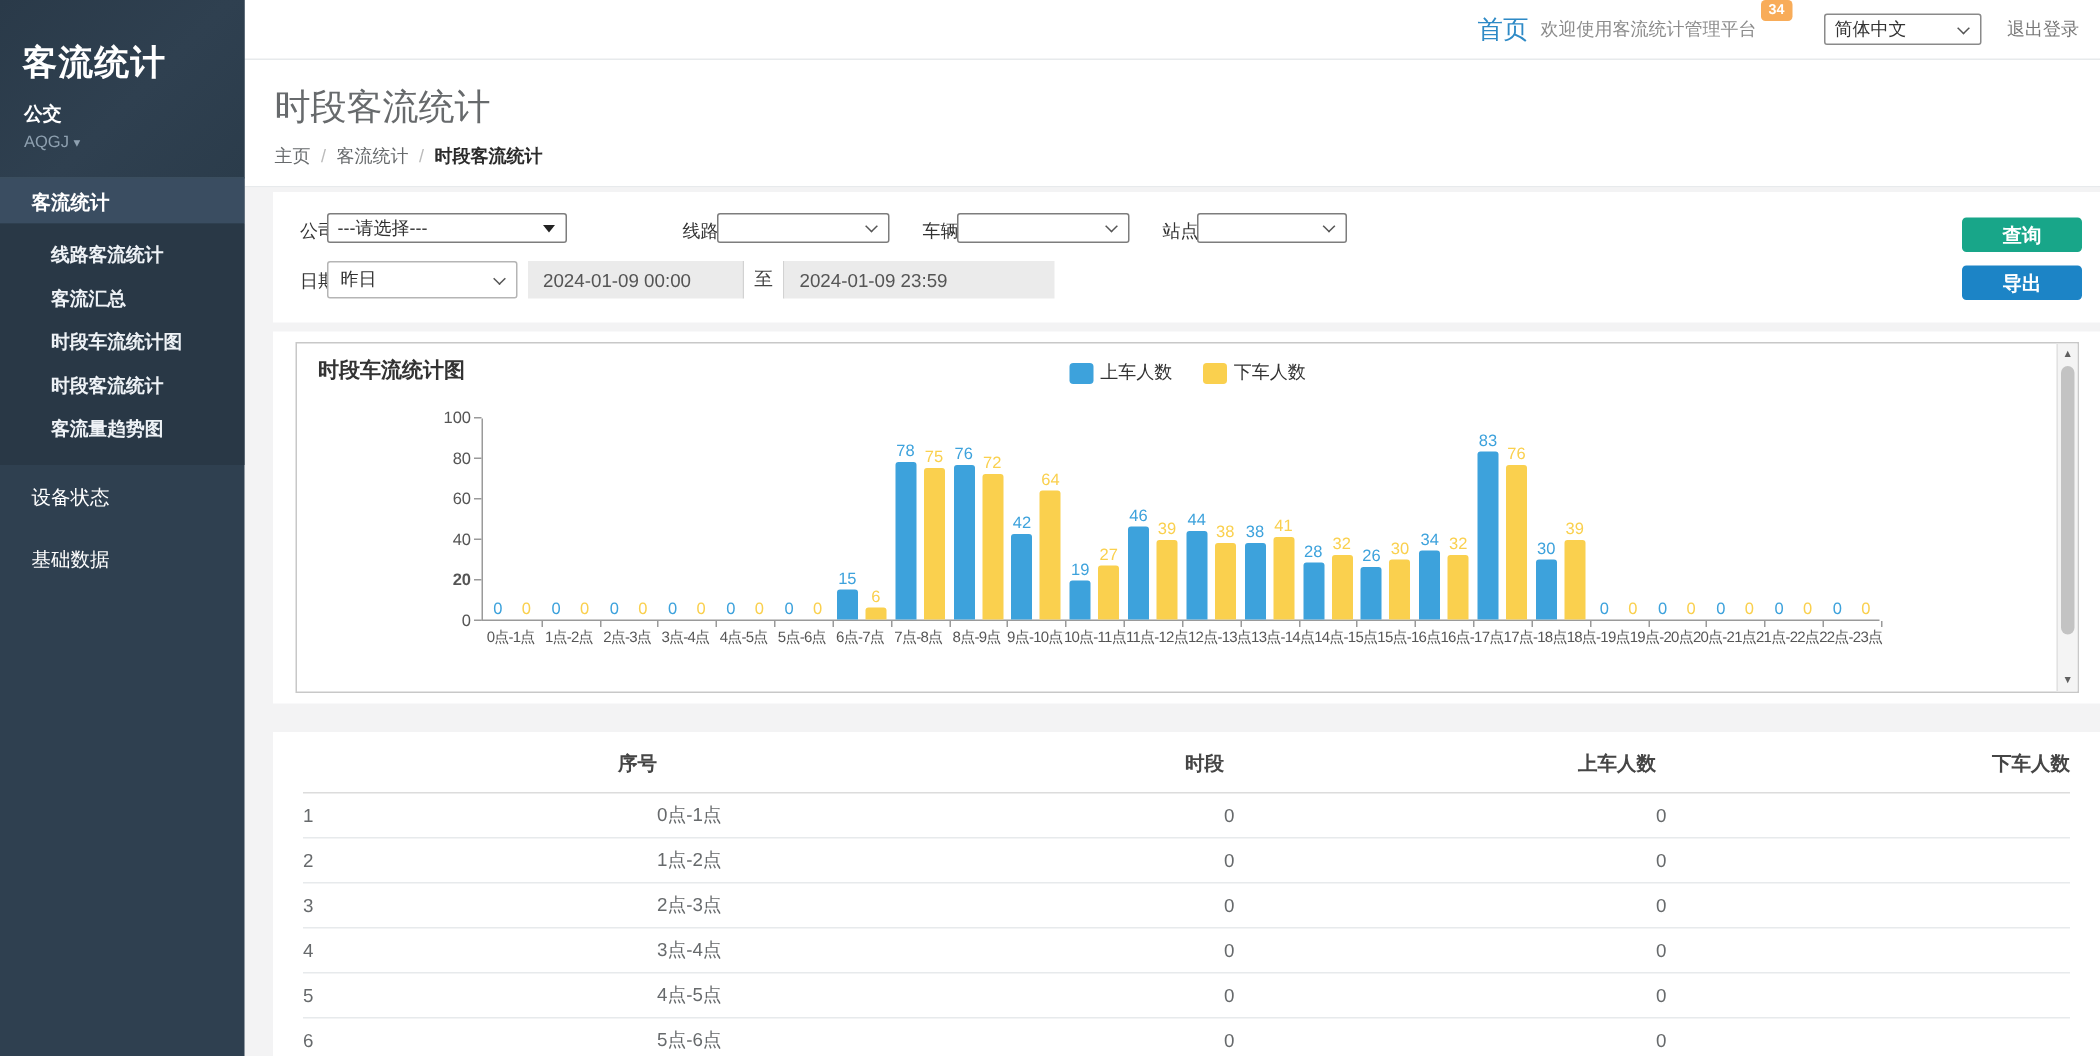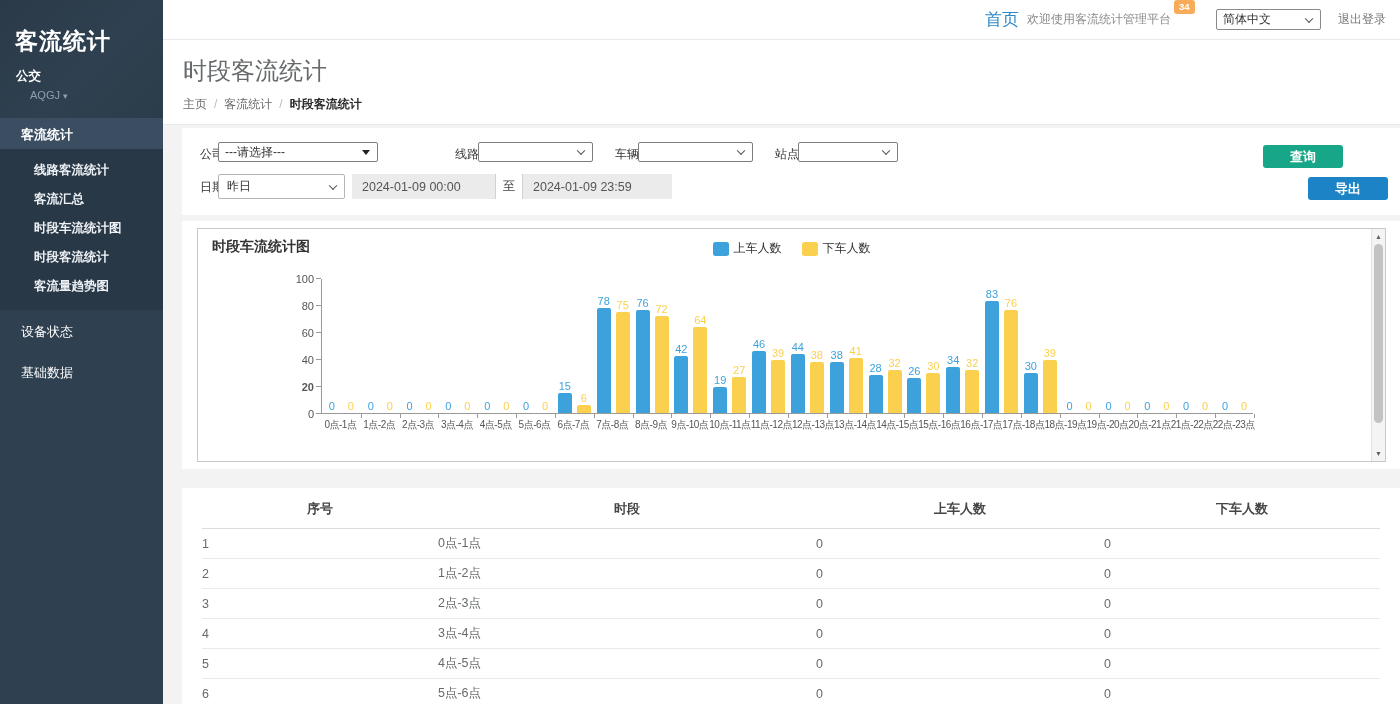--- a/index.html
+++ b/index.html
@@ -4,21 +4,21 @@
 <style>
   * { margin:0; padding:0; box-sizing:border-box; font-family:"Liberation Sans","DejaVu Sans",sans-serif; }
   html,body { width:1400px; height:704px; overflow:hidden; background:#f3f3f4; }
   body { position:relative; }
 
   
   .sidebar { position:absolute; left:0; top:0; width:163px; height:704px; background:#2f4050; z-index:5; }
   .logo-area { height:118px; background:linear-gradient(135deg,#2a3a49 0%,#2f4050 55%,#2b3c4b 100%); padding:26px 0 0 15px; }
   .logo-text { font-size:23px; font-weight:bold; color:#fff; letter-spacing:1px; }
   .org { margin:11px 0 0 1px; font-size:12.5px; font-weight:bold; color:#fff; }
-  .org-code { margin:4px 0 0 15px; font-size:11px; color:#8ea0b0; cursor:pointer; }
+  .org-code { margin:4px 0 0 1px; font-size:11px; color:#8ea0b0; cursor:pointer; }
   .org-code .dd { font-size:9px; margin-left:3px; }
   .section-header { height:31px; line-height:31px; padding-left:21px; font-size:13px; font-weight:bold; color:#fff;
                     background:#3a4d61; border-top:1px solid #3b4e5f; cursor:pointer; }
   .submenu { background:#293846; padding:7px 0 9px; }
   .subitem { padding:6px 0 6px 34px; font-size:12.5px; font-weight:bold; color:#eef2f6; cursor:pointer; }
   .other-item { padding:10px 0 10px 21px; font-size:13px; font-weight:normal; color:#fff; cursor:pointer; margin-top:3px; }
 
   
   .main { position:absolute; left:163px; top:0; width:1237px; height:704px; }
 
@@ -83,21 +83,21 @@
   .xcell { flex:0 0 38.83px; display:flex; justify-content:center; overflow:visible; }
   .xcell span { font-size:10px; letter-spacing:-0.5px; color:#555; white-space:nowrap; }
   .vscroll { position:absolute; top:0; right:0; bottom:0; width:14px; background:#f4f4f4; border-left:1px solid #e2e2e2; }
   .arr { position:absolute; left:0; width:13px; text-align:center; font-size:7px; color:#606060; cursor:pointer; }
   .arr.up { top:4px; } .arr.dn { bottom:4px; }
   .thumb { position:absolute; top:15px; bottom:38px; left:2px; width:9px; background:#c3c3c3; border-radius:5px; cursor:grab; }
 
   
   .tp { height:216px; padding:0 20px; overflow:hidden; }
   table { width:100%; border-collapse:collapse; table-layout:fixed; }
-  th { text-align:center; font-size:13px; color:#454545; font-weight:bold; padding:12px 0 10px; border-bottom:1px solid #dcdcdc; }
+  th { text-align:right; font-size:13px; color:#454545; font-weight:bold; padding:12px 0 10px; border-bottom:1px solid #dcdcdc; }
   td { font-size:12.5px; color:#676a6c; padding:6px 0; border-bottom:1px solid #e7eaec; }
   .c0 { width:236px; } .c1 { width:378px; } .c2 { width:288px; }
 </style>
 </head>
 <body>
 
 <aside class="sidebar">
   <div class="logo-area">
     <div class="logo-text">客流统计</div>
     <div class="org">公交</div>
@@ -165,23 +165,23 @@
         <span class="caret"></span>
       </div>
 
       <span class="flabel" style="left:18px;top:51px">日期:</span>
       <div class="dsel" style="left:36px;top:46px;width:127px">
         <span>昨日</span>
         <span class="caret"></span>
       </div>
       <div class="dinput" style="left:170px;top:46px;width:143px">2024-01-09 00:00</div>
       <div class="tobox" style="left:313px;top:46px">至</div>
-      <div class="dinput" style="left:341px;top:46px;width:149px">2024-01-09 23:59</div>
-
-      <button class="btn" style="left:1081px;top:17px;background:#18a689">查询</button>
+      <div class="dinput" style="left:341px;top:46px;width:180px">2024-01-09 23:59</div>
+
+      <button class="btn" style="left:1126px;top:17px;background:#18a689">查询</button>
       <button class="btn" style="left:1126px;top:49px;background:#1c84c6">导出</button>
     </section>
 
     <section class="panel cp">
       <div class="chart-box">
         <span class="ctitle">时段车流统计图</span>
         <div class="legend" id="legend">
             <span class="lg">
               <span class="sw" style="background: rgb(61, 162, 220);"></span>
               <span>上车人数</span>

